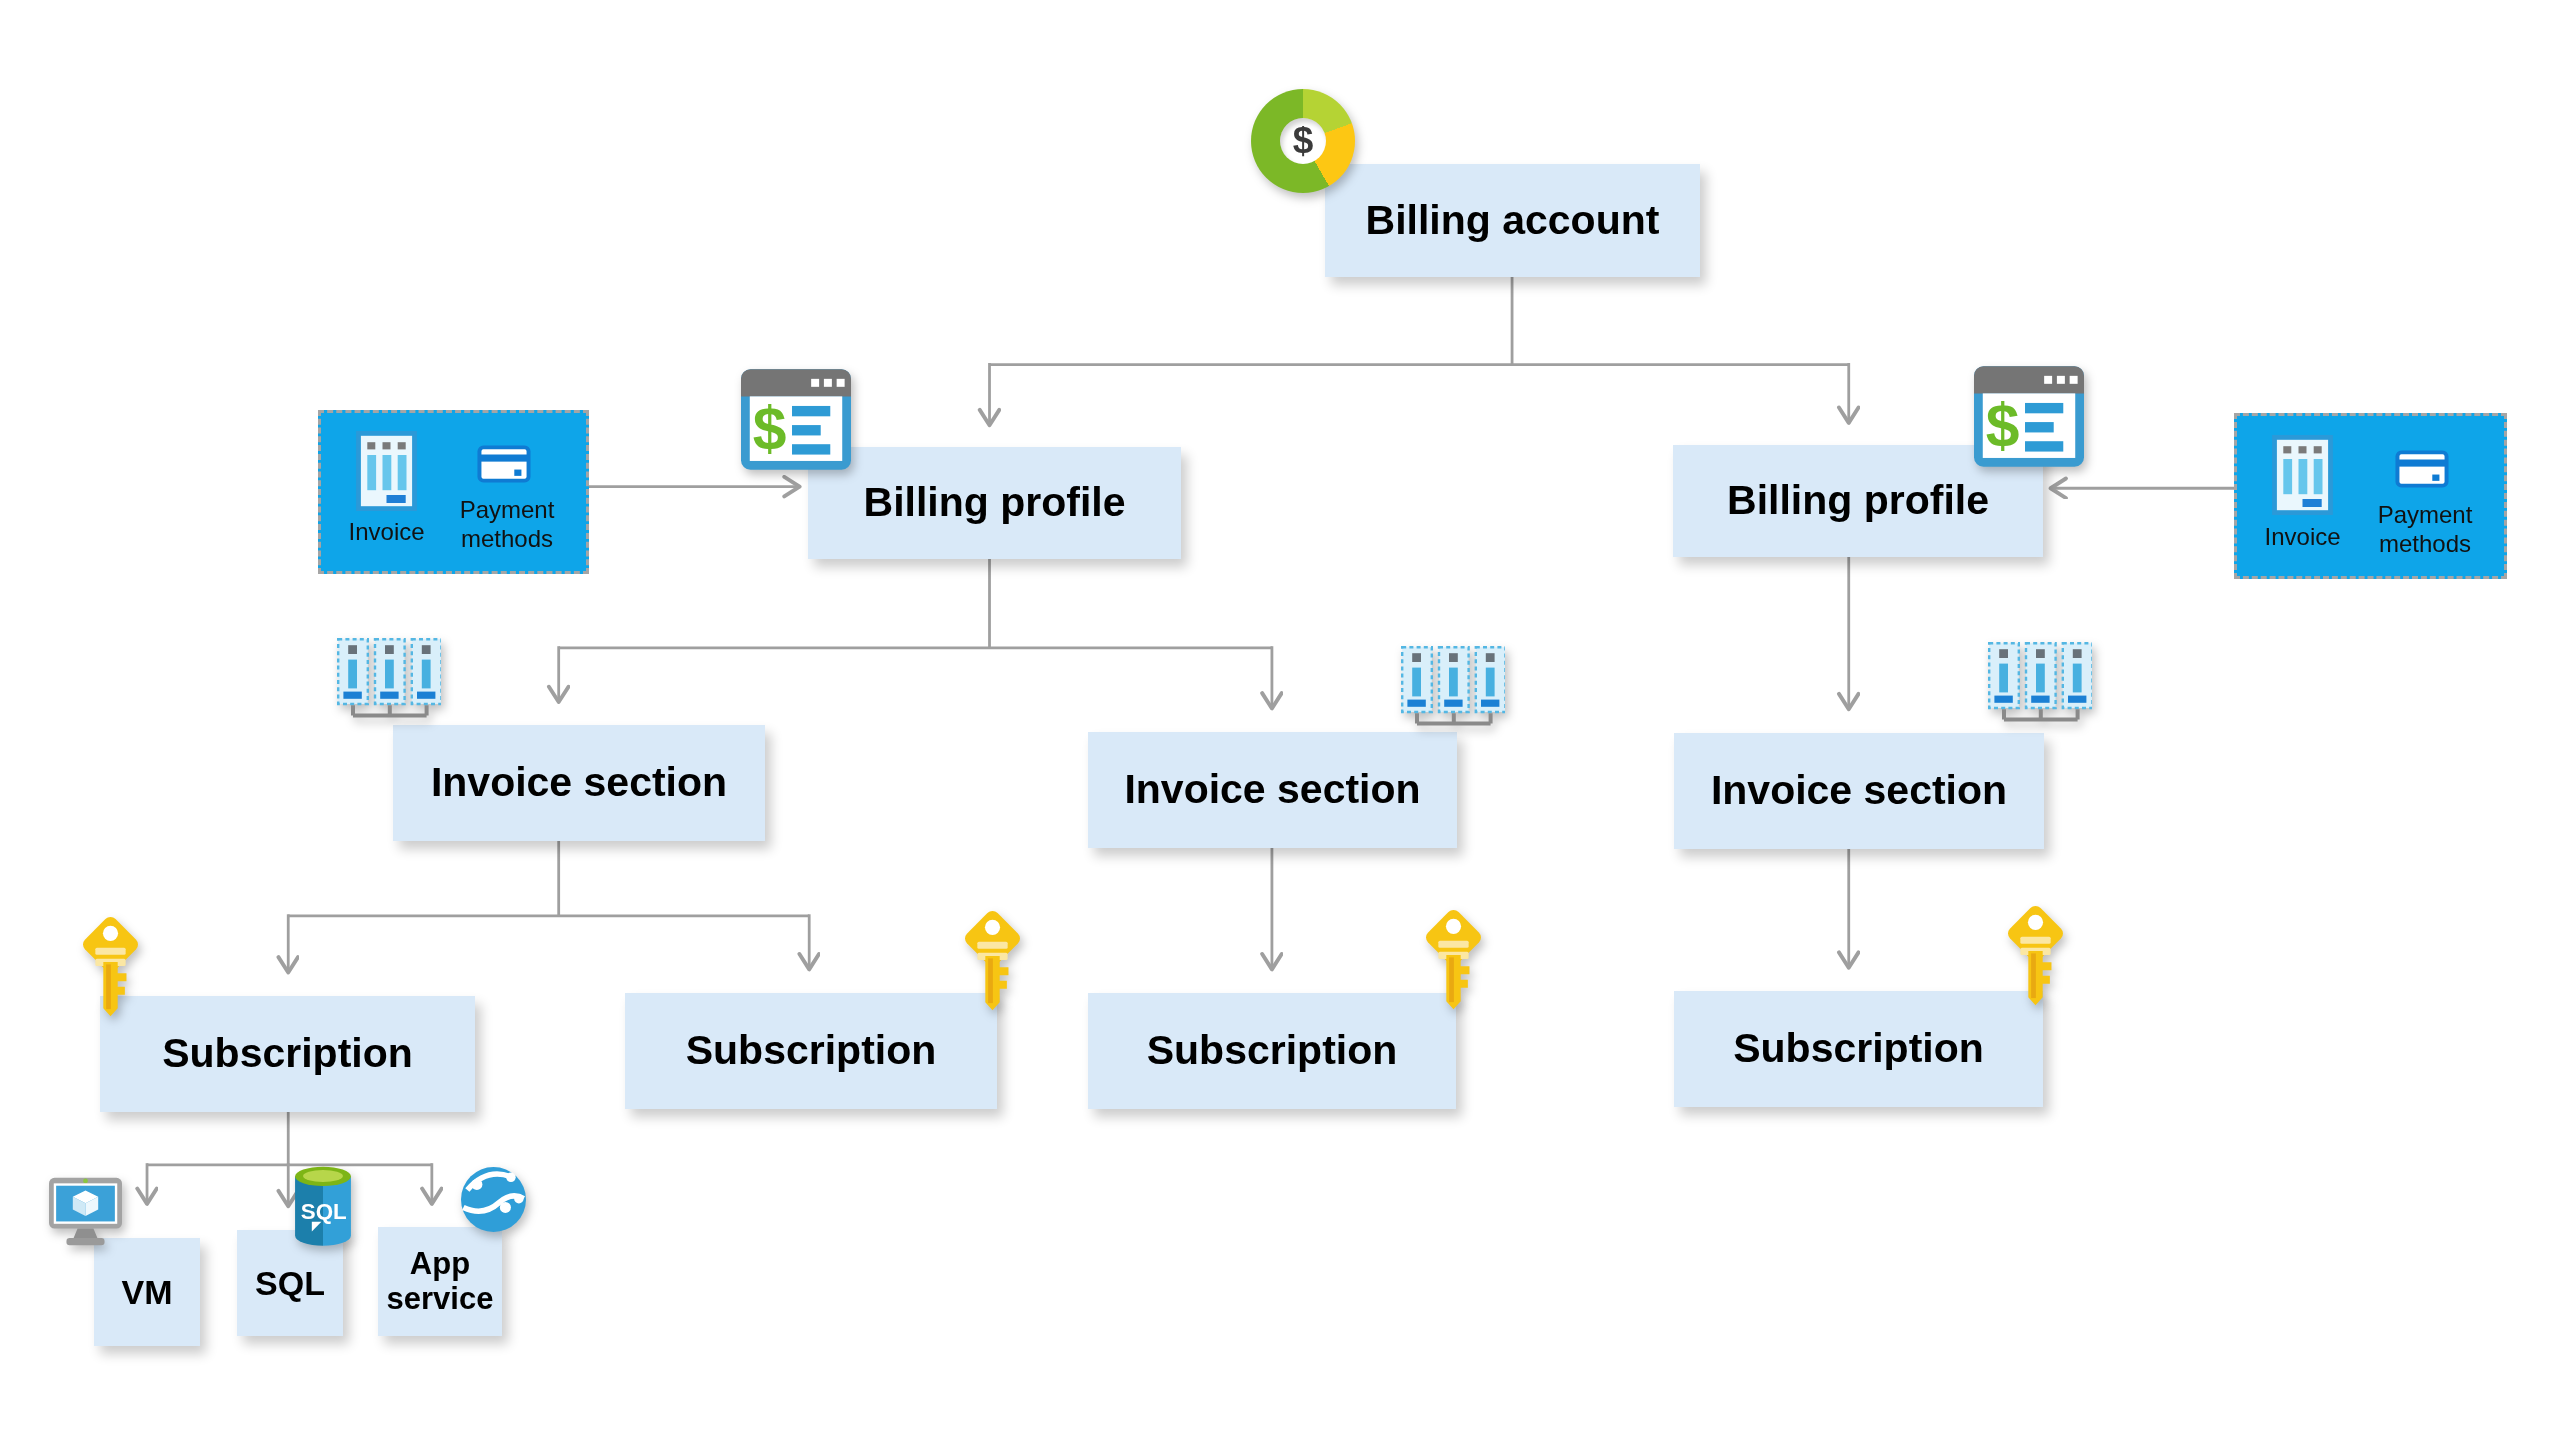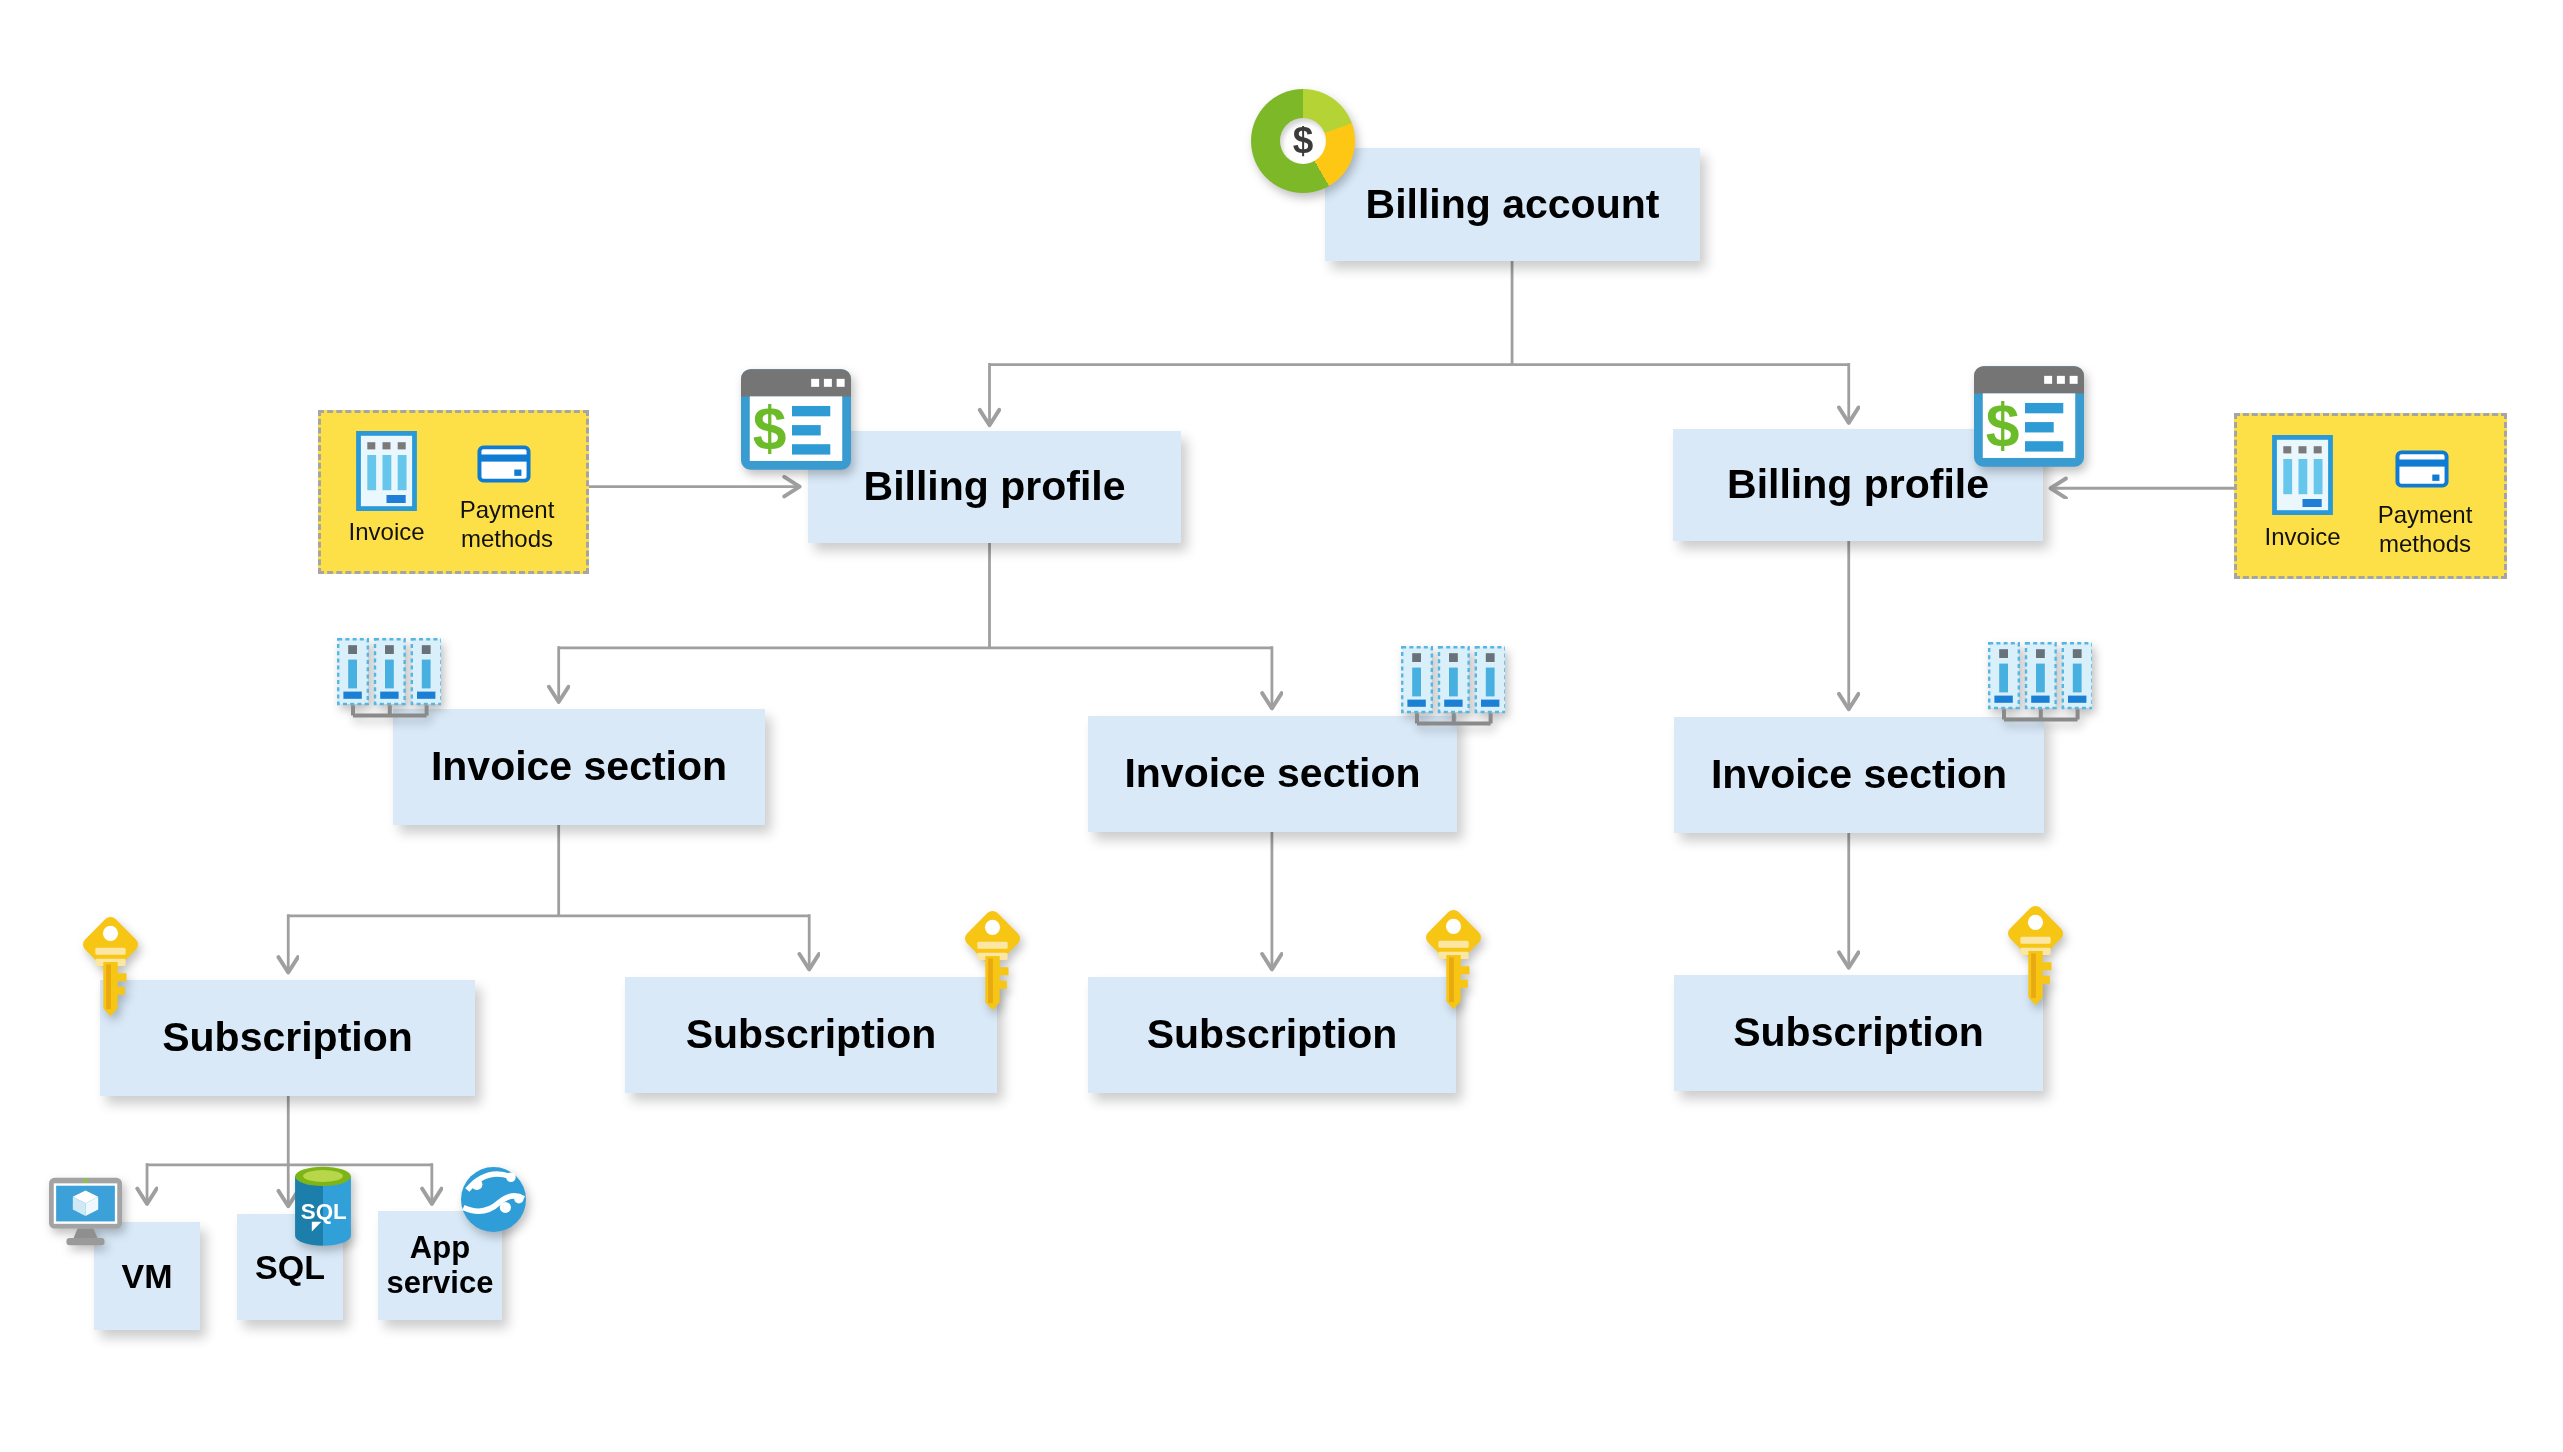--- a/index.html
+++ b/index.html
@@ -5,24 +5,25 @@
   html,body{margin:0;padding:0;background:#ffffff;}
   #canvas{
     position:relative;width:2563px;height:1452px;background:#ffffff;
     font-family:"Liberation Sans",sans-serif;overflow:hidden;
   }
   #connectors{position:absolute;left:0;top:0;z-index:1;}
   .node{
     position:absolute;background:#d9e9f8;z-index:2;
     display:flex;align-items:center;justify-content:center;text-align:center;
     box-shadow:5.6px 8px 11.2px rgba(0,0,0,0.20);
+    margin-top:16px;
   }
   .node-label{font-size:41px;font-weight:600;color:#000;line-height:1.12;}
   .node.small .node-label{font-size:34px;font-weight:600;}
-  .legend{position:absolute;border:3.2px dashed #a5a5a5;background:#fde047;z-index:2;}
+  .legend{position:absolute;border:3.2px dashed #a5a5a5;background:#0ea5e9;z-index:2;}
   .legend-label{
     position:absolute;font-size:24px;font-weight:400;color:#111;
     text-align:center;line-height:1.2;
   }
   .icon{position:absolute;z-index:3;filter:drop-shadow(3.2px 5.6px 4.8px rgba(0,0,0,0.25));}
   .legend .icon{position:absolute;filter:none;}
   .donut-ring{
     width:104px;height:104px;border-radius:50%;
     background:conic-gradient(#b5d334 0deg 70deg,#fdc713 70deg 150deg,#7cb827 150deg 360deg);
     display:flex;align-items:center;justify-content:center;

